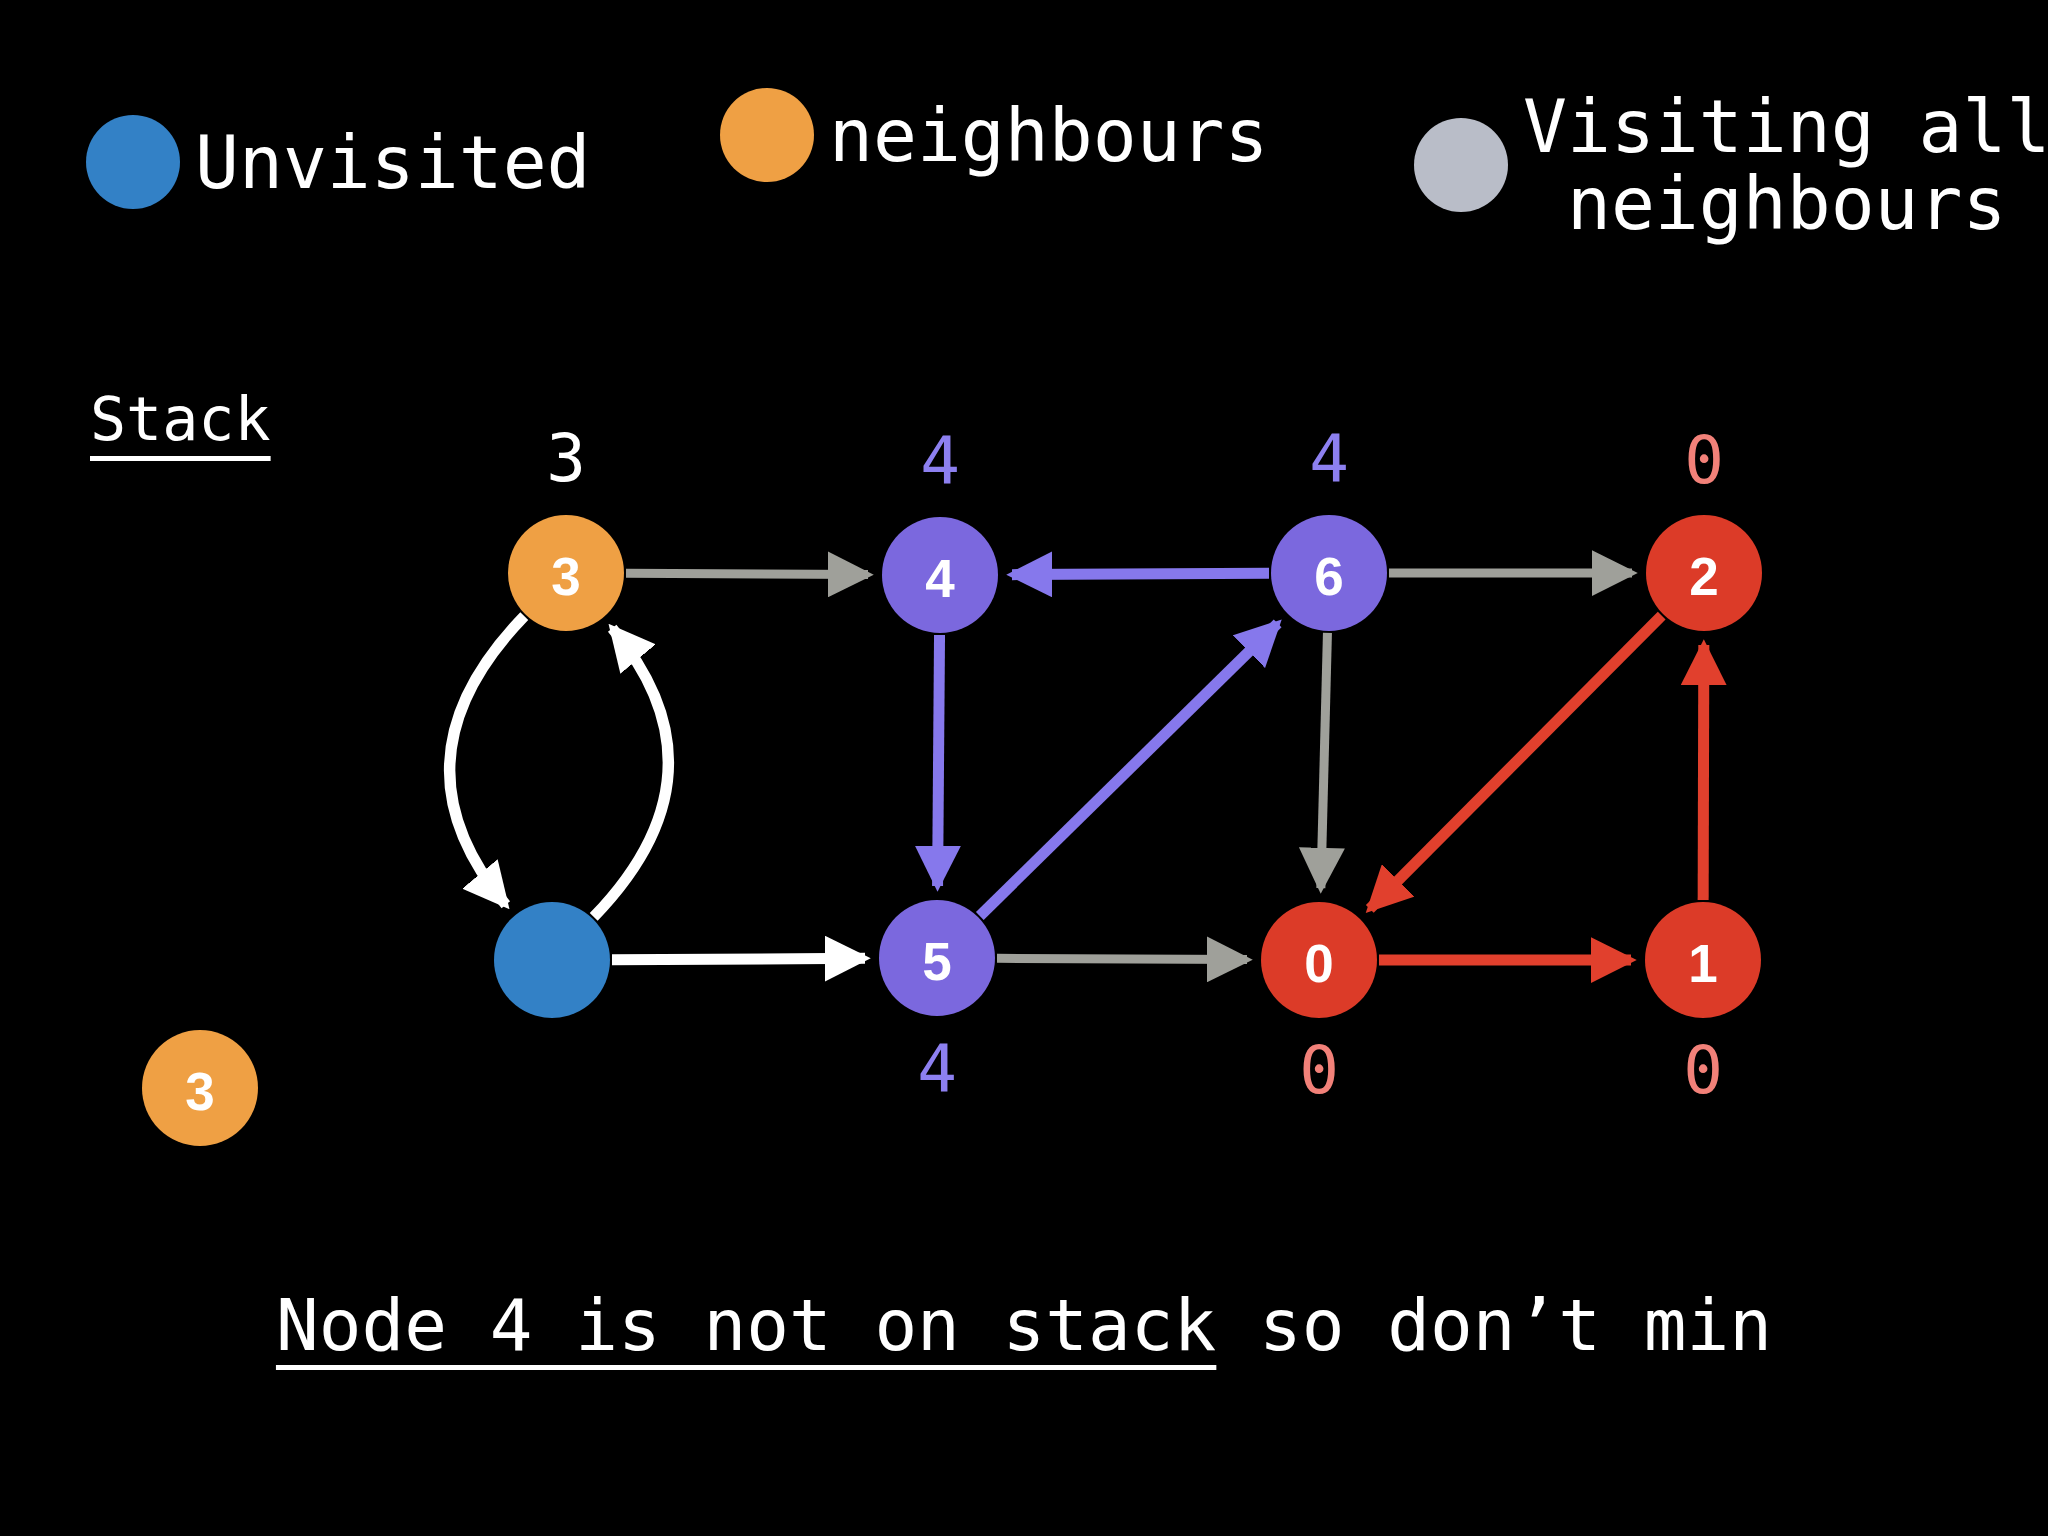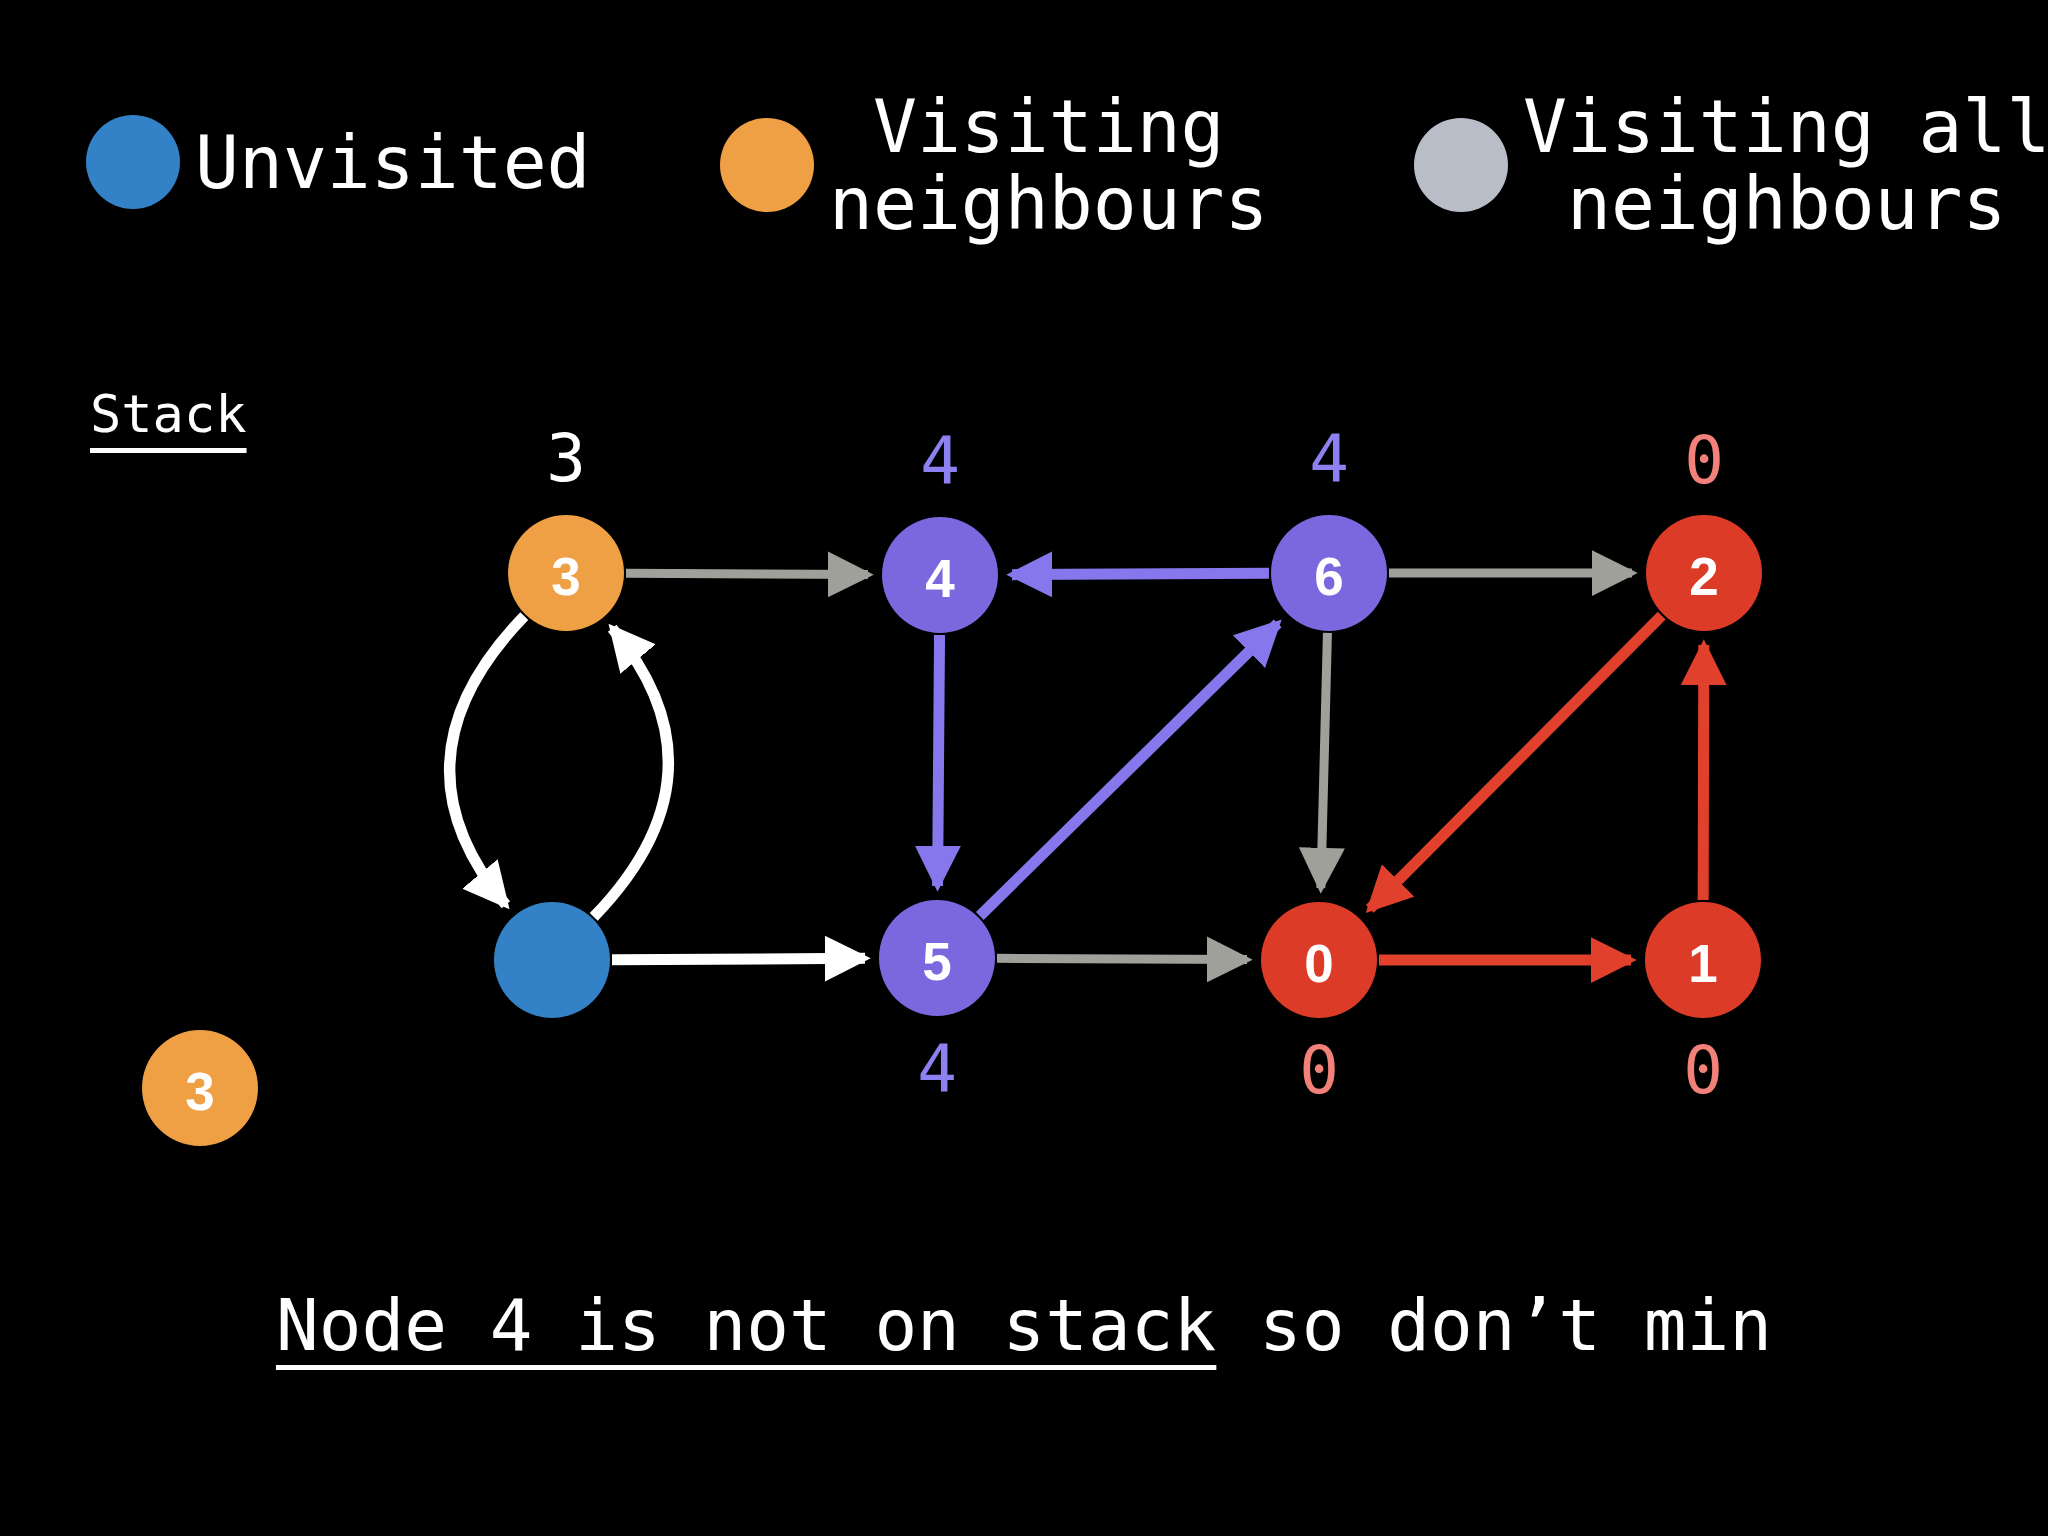--- a/index.html
+++ b/index.html
@@ -29,21 +29,21 @@
     line-height:77px;
     text-align:center;
     white-space:nowrap;
   }
   .ll{display:block;}
   
   .stack-title{
     position:absolute;
     left:90px;top:384px;
     color:#fff;
-    font-size:52px;
+    font-size:60px;
     text-decoration:underline;
     text-decoration-thickness:5px;
     text-underline-offset:16px;
     white-space:nowrap;
   }
   
   #graph-svg{position:absolute;left:0;top:0;}
   .node-digit{
     font-family:"Liberation Sans", sans-serif;
     font-weight:700;
@@ -75,21 +75,20 @@
   <div class="legend-item" style="left:86px;top:115px">
     <span class="legend-dot" style="background: rgb(51, 129, 198);"></span>
     <span class="legend-text">
       <span class="ll">Unvisited</span>
     </span>
   </div>
 
   <div class="legend-item" style="left:720px;top:88px">
     <span class="legend-dot" style="background: rgb(239, 160, 68);"></span>
     <span class="legend-text">
-      <span class="ll">Visiting</span>
       <span class="ll">neighbours</span>
     </span>
   </div>
 
   <div class="legend-item" style="left:1414px;top:88px">
     <span class="legend-dot" style="background: rgb(185, 189, 200);"></span>
     <span class="legend-text">
       <span class="ll">Visiting all</span>
       <span class="ll">neighbours</span>
     </span>

